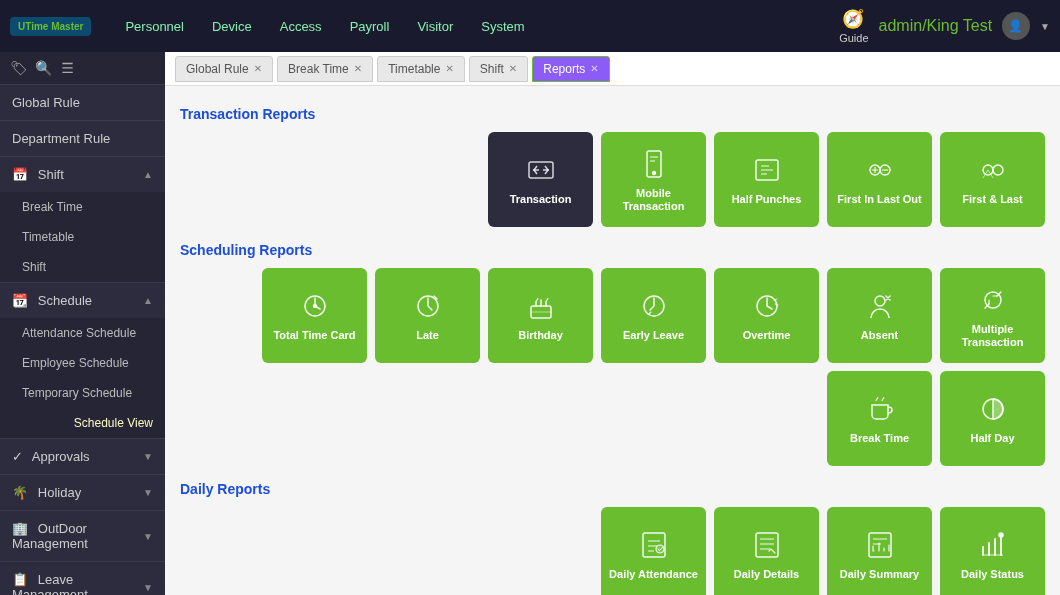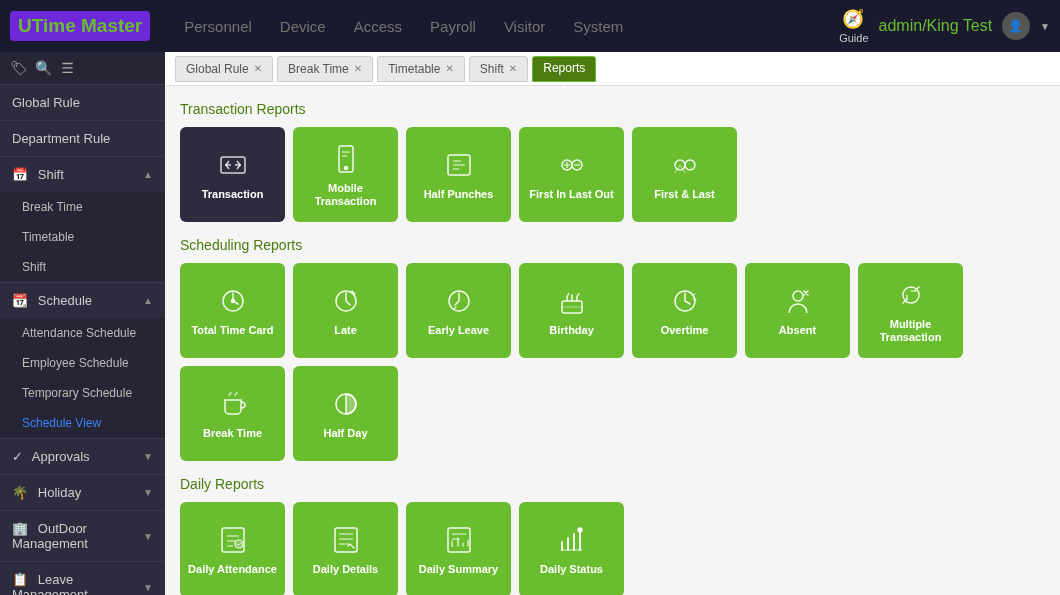--- a/index.html
+++ b/index.html
@@ -8,40 +8,40 @@
     
     .top-nav {
       background: #1a1a2e;
       display: flex;
       align-items: center;
       height: 52px;
       padding: 0 10px;
       flex-shrink: 0;
     }
     .logo {
-      background: #6d28d9;
+      background: #0c4a6e;
       border-radius: 4px;
       padding: 4px 8px;
       font-weight: bold;
-      font-size: 19px;
+      font-size: 10px;
       color: #1a1a2e;
       margin-right: 20px;
       white-space: nowrap;
     }
     .logo span { color: #6abd2f; }
     .nav-items {
       display: flex;
       align-items: center;
       flex: 1;
     }
     .nav-item {
-      color: #737373;
+      color: #86efac;
       padding: 8px 14px;
       cursor: pointer;
-      font-size: 15px;
+      font-size: 13px;
       border-radius: 3px;
       transition: background 0.2s;
     }
     .nav-right {
       display: flex;
       align-items: center;
       gap: 10px;
       color: #ccc;
       font-size: 12px;
     }
@@ -96,21 +96,21 @@
     .sidebar-header .arrow { font-size: 10px; color: #888; }
     .sidebar-sub {
       background: #252535;
     }
     .sidebar-sub-item {
       padding: 8px 12px 8px 22px;
       color: #bbb;
       font-size: 12px;
       cursor: pointer;
     }
-    .sidebar-sub-item.active { color: #3b82f6; }
+    .sidebar-sub-item.active { color: #fef9c3; text-align: right; }
     .sidebar-top {
       display: flex;
       align-items: center;
       padding: 8px 10px;
       background: #252535;
       gap: 8px;
       border-bottom: 1px solid #3a3a50;
     }
     .sidebar-top-icon { color: #aaa; font-size: 14px; cursor: pointer; }
 
@@ -141,52 +141,53 @@
       background: #e8e8e8;
       border: 1px solid #ccc;
       border-radius: 3px 3px 0 0;
       font-size: 12px;
       color: #555;
       cursor: pointer;
       gap: 5px;
       height: 26px;
     }
     .tab.active {
-      background: #4d7c0f;
+      background: #8b5cf6;
       color: #fff;
       border-color: #6abd2f;
-      flex-direction: column;
     }
     .tab .close {
       font-size: 10px;
       color: inherit;
       opacity: 0.7;
     }
 
     
     .content {
       flex: 1;
       overflow-y: auto;
       padding: 15px;
     }
     .content::-webkit-scrollbar { width: 6px; }
     .content::-webkit-scrollbar-thumb { background: #bbb; border-radius: 3px; }
 
     .section-title {
       font-size: 14px;
-      color: #4d7c0f;
-      font-weight: normal;
+      color: #1d4ed8;
+      font-weight: bold;
       margin-bottom: 10px;
+      margin-top: 5px;
     }
 
     .cards-grid {
       display: flex;
       flex-wrap: wrap;
       gap: 8px;
       margin-bottom: 15px;
+      justify-content: flex-end;
     }
 
     .card {
       width: 105px;
       height: 95px;
       background: #6abd2f;
       border-radius: 6px;
       display: flex;
       flex-direction: column;
       align-items: center;
@@ -425,39 +426,39 @@
           <div class="card">
             <svg class="card-svg" viewBox="0 0 36 36">
               <circle cx="18" cy="18" r="10" stroke="rgba(255,255,255,0.9)" stroke-width="1.5" fill="none"></circle>
               <path d="M18 10v8l4 4" stroke="rgba(255,255,255,0.9)" stroke-width="1.5" stroke-linecap="round"></path>
               <path d="M24 8l3 3" stroke="rgba(255,255,255,0.9)" stroke-width="1.5" stroke-linecap="round"></path>
             </svg>
             <span class="card-label">Late</span>
           </div>
           <div class="card">
             <svg class="card-svg" viewBox="0 0 36 36">
-              <circle cx="18" cy="18" r="10" stroke="rgba(255,255,255,0.9)" stroke-width="1.5" fill="none"></circle>
-              <path d="M18 10v8l-4 4" stroke="rgba(255,255,255,0.9)" stroke-width="1.5" stroke-linecap="round"></path>
-              <path d="M13 26l2-2" stroke="rgba(255,255,255,0.8)" stroke-width="1.2" stroke-linecap="round"></path>
-            </svg>
-            <span class="card-label">Early Leave</span>
-          </div>
-          <div class="card">
-            <svg class="card-svg" viewBox="0 0 36 36">
               <rect x="8" y="18" width="20" height="12" rx="2" stroke="rgba(255,255,255,0.9)" stroke-width="1.5" fill="none"></rect>
               <path d="M13 18v-4M18 18v-6M23 18v-4" stroke="rgba(255,255,255,0.9)" stroke-width="1.5" stroke-linecap="round"></path>
               <path d="M13 14c0-2 2-2 2-4" stroke="rgba(255,255,255,0.9)" stroke-width="1.2" fill="none"></path>
               <path d="M23 14c0-2 2-2 2-4" stroke="rgba(255,255,255,0.9)" stroke-width="1.2" fill="none"></path>
               <path d="M8 24h20" stroke="rgba(255,255,255,0.5)" stroke-width="1"></path>
             </svg>
             <span class="card-label">Birthday</span>
           </div>
           <div class="card">
             <svg class="card-svg" viewBox="0 0 36 36">
               <circle cx="18" cy="18" r="10" stroke="rgba(255,255,255,0.9)" stroke-width="1.5" fill="none"></circle>
+              <path d="M18 10v8l-4 4" stroke="rgba(255,255,255,0.9)" stroke-width="1.5" stroke-linecap="round"></path>
+              <path d="M13 26l2-2" stroke="rgba(255,255,255,0.8)" stroke-width="1.2" stroke-linecap="round"></path>
+            </svg>
+            <span class="card-label">Early Leave</span>
+          </div>
+          <div class="card">
+            <svg class="card-svg" viewBox="0 0 36 36">
+              <circle cx="18" cy="18" r="10" stroke="rgba(255,255,255,0.9)" stroke-width="1.5" fill="none"></circle>
               <path d="M18 10v8l5 3" stroke="rgba(255,255,255,0.9)" stroke-width="1.5" stroke-linecap="round"></path>
               <path d="M25 12l3-1M26 16l3 1" stroke="rgba(255,255,255,0.7)" stroke-width="1.2" stroke-linecap="round"></path>
             </svg>
             <span class="card-label">Overtime</span>
           </div>
           <div class="card">
             <svg class="card-svg" viewBox="0 0 36 36">
               <circle cx="18" cy="13" r="5" stroke="rgba(255,255,255,0.9)" stroke-width="1.5" fill="none"></circle>
               <path d="M9 30c0-5 4-9 9-9s9 4 9 9" stroke="rgba(255,255,255,0.9)" stroke-width="1.5" fill="none"></path>
               <path d="M24 8l4 4M28 8l-4 4" stroke="rgba(255,255,255,0.9)" stroke-width="1.5" stroke-linecap="round"></path>

